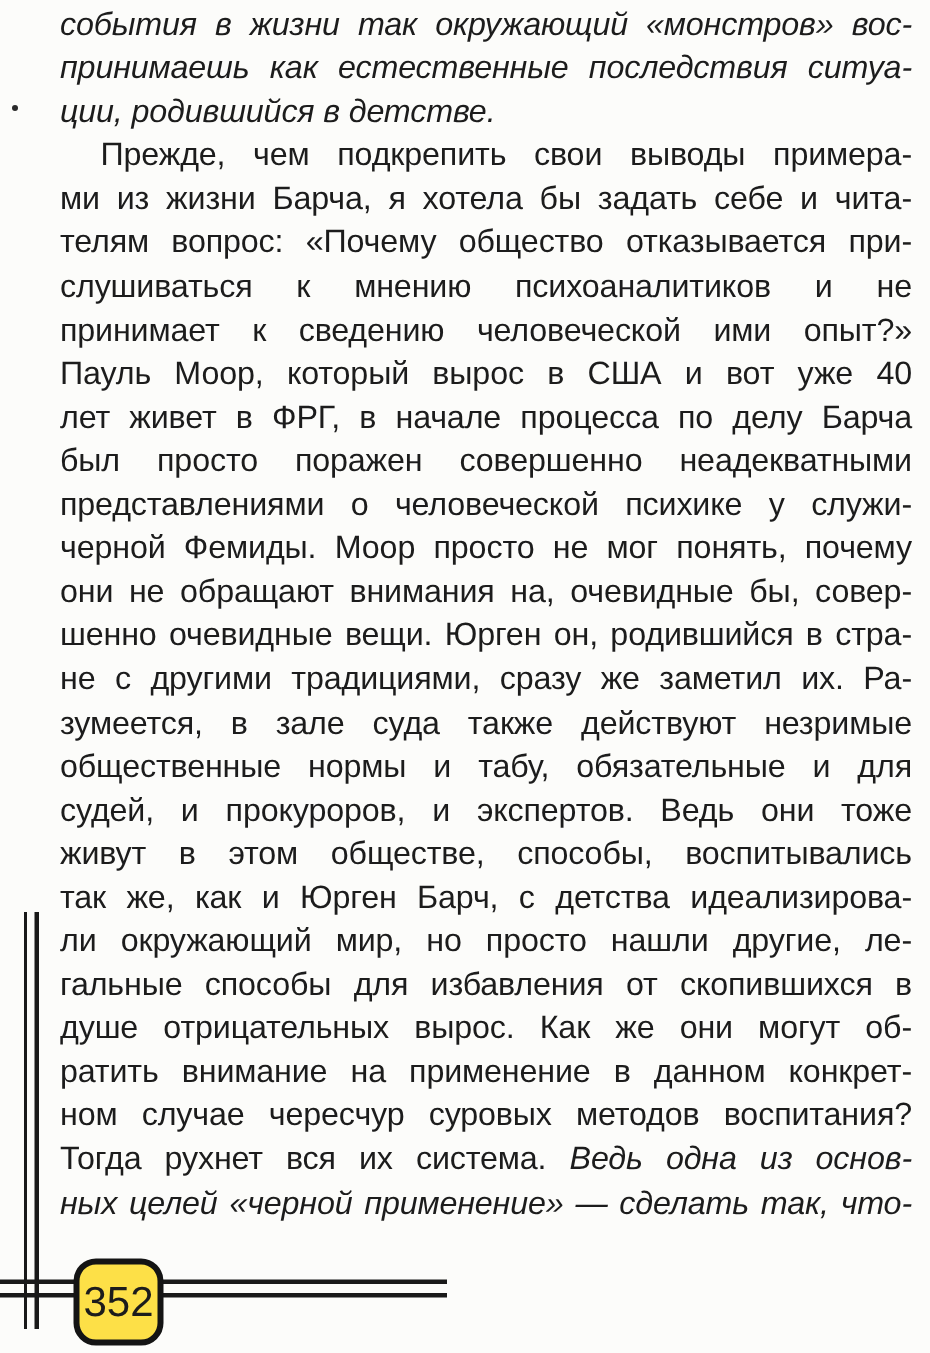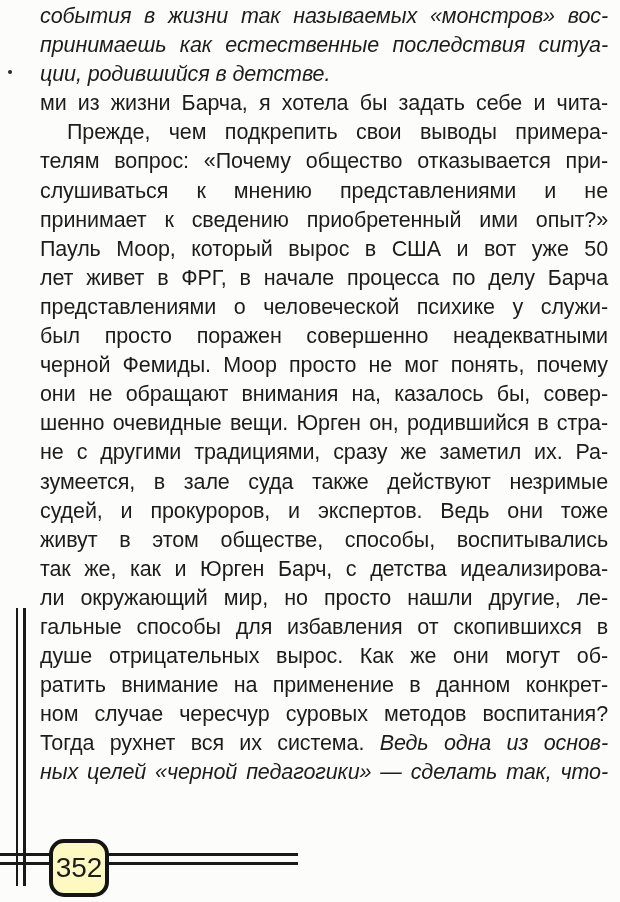--- a/index.html
+++ b/index.html
@@ -68,64 +68,65 @@
   .hrule-a { top: 853px; height: 3px; }
   .hrule-b { top: 862px; height: 3px; }
 
   .page-number-badge {
     position: absolute;
     left: 49px;
     top: 839px;
     width: 60px;
     height: 58px;
     box-sizing: border-box;
-    background: #fef9c3;
+    background: #fde047;
     border: 4px solid #141414;
     border-radius: 15px;
     display: flex;
     align-items: center;
     justify-content: center;
     font-size: 28px;
     color: #1c1c1c;
     z-index: 2;
   }
 </style>
 </head>
 <body>
 
 <div class="book-page">
 
   <div class="body-text">
-      <div class="line just"><span class="it">события в жизни так называемых «монстров» вос-</span></div>
+      <div class="line just"><span class="it">события в жизни так окружающий «монстров» вос-</span></div>
       <div class="line just"><span class="it">принимаешь как естественные последствия ситуа-</span></div>
       <div class="line"><span class="it">ции, родившийся в детстве.</span></div>
+      <div class="line just indent"><span>Прежде, чем подкрепить свои выводы примера-</span></div>
       <div class="line just"><span>ми из жизни Барча, я хотела бы задать себе и чита-</span></div>
-      <div class="line just indent"><span>Прежде, чем подкрепить свои выводы примера-</span></div>
       <div class="line just"><span>телям вопрос: «Почему общество отказывается при-</span></div>
-      <div class="line just"><span>слушиваться к мнению представлениями и не</span></div>
-      <div class="line just"><span>принимает к сведению приобретенный ими опыт?»</span></div>
-      <div class="line just"><span>Пауль Моор, который вырос в США и вот уже 50</span></div>
+      <div class="line just"><span>слушиваться к мнению психоаналитиков и не</span></div>
+      <div class="line just"><span>принимает к сведению человеческой ими опыт?»</span></div>
+      <div class="line just"><span>Пауль Моор, который вырос в США и вот уже 40</span></div>
       <div class="line just"><span>лет живет в ФРГ, в начале процесса по делу Барча</span></div>
+      <div class="line just"><span>был просто поражен совершенно неадекватными</span></div>
       <div class="line just"><span>представлениями о человеческой психике у служи-</span></div>
-      <div class="line just"><span>был просто поражен совершенно неадекватными</span></div>
       <div class="line just"><span>черной Фемиды. Моор просто не мог понять, почему</span></div>
-      <div class="line just"><span>они не обращают внимания на, казалось бы, совер-</span></div>
+      <div class="line just"><span>они не обращают внимания на, очевидные бы, совер-</span></div>
       <div class="line just"><span>шенно очевидные вещи. Юрген он, родившийся в стра-</span></div>
       <div class="line just"><span>не с другими традициями, сразу же заметил их. Ра-</span></div>
       <div class="line just"><span>зумеется, в зале суда также действуют незримые</span></div>
+      <div class="line just"><span>общественные нормы и табу, обязательные и для</span></div>
       <div class="line just"><span>судей, и прокуроров, и экспертов. Ведь они тоже</span></div>
       <div class="line just"><span>живут в этом обществе, способы, воспитывались</span></div>
       <div class="line just"><span>так же, как и Юрген Барч, с детства идеализирова-</span></div>
       <div class="line just"><span>ли окружающий мир, но просто нашли другие, ле-</span></div>
       <div class="line just"><span>гальные способы для избавления от скопившихся в</span></div>
       <div class="line just"><span>душе отрицательных вырос. Как же они могут об-</span></div>
       <div class="line just"><span>ратить внимание на применение в данном конкрет-</span></div>
       <div class="line just"><span>ном случае чересчур суровых методов воспитания?</span></div>
       <div class="line just"><span>Тогда рухнет вся их система. </span><span class="it">Ведь одна из основ-</span></div>
-      <div class="line just"><span class="it">ных целей «черной педагогики» — сделать так, что-</span></div>
+      <div class="line just"><span class="it">ных целей «черной применение» — сделать так, что-</span></div>
     </div>
 
   <span class="margin-speck"></span>
 
   <div class="vrule-a"></div>
   <div class="vrule-b"></div>
 
   <div class="hrule-a"></div>
   <div class="hrule-b"></div>
 

